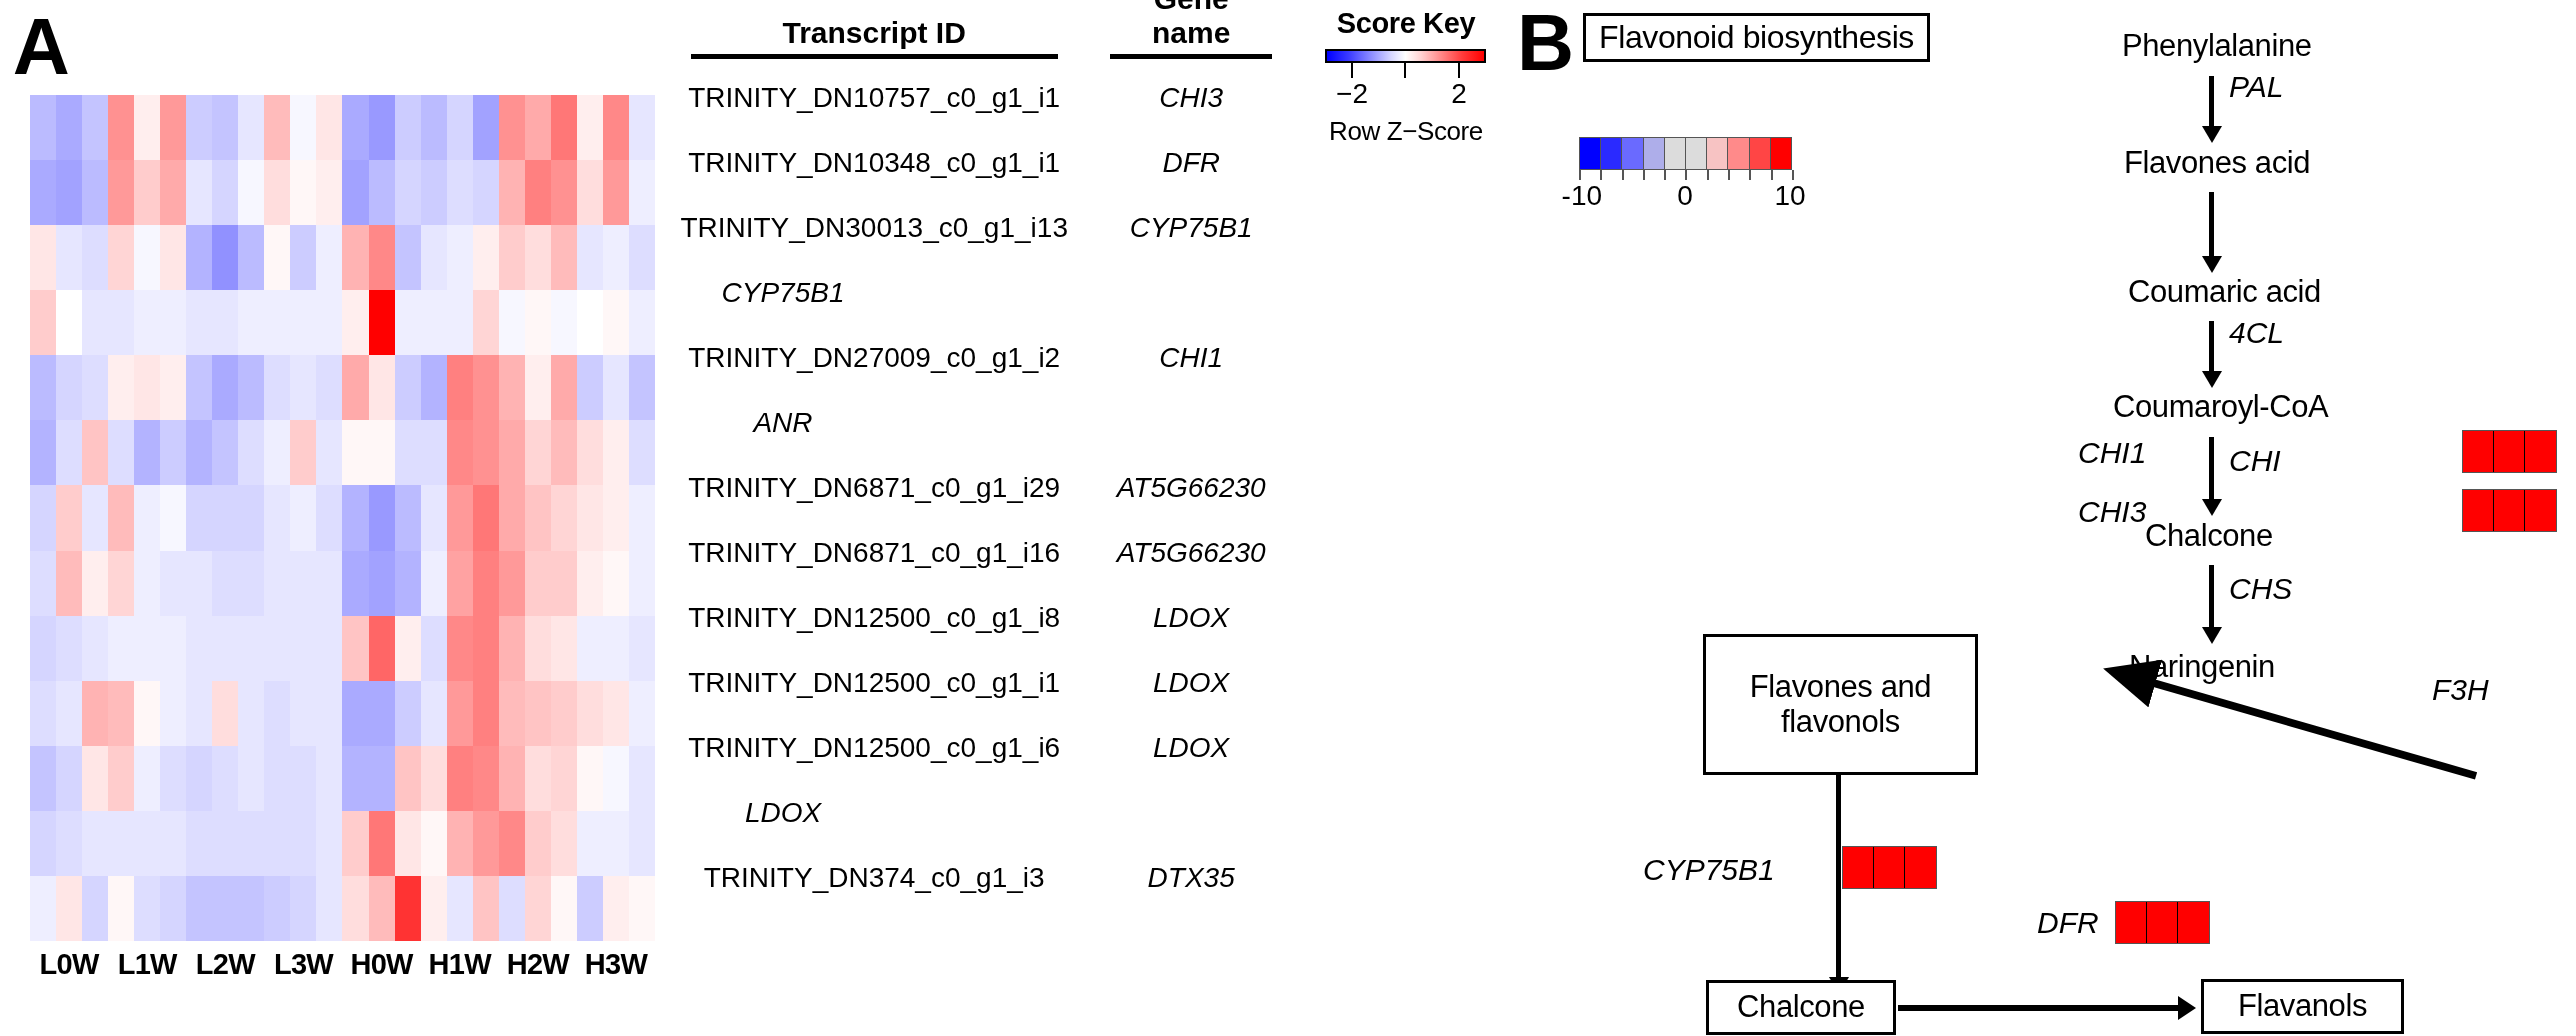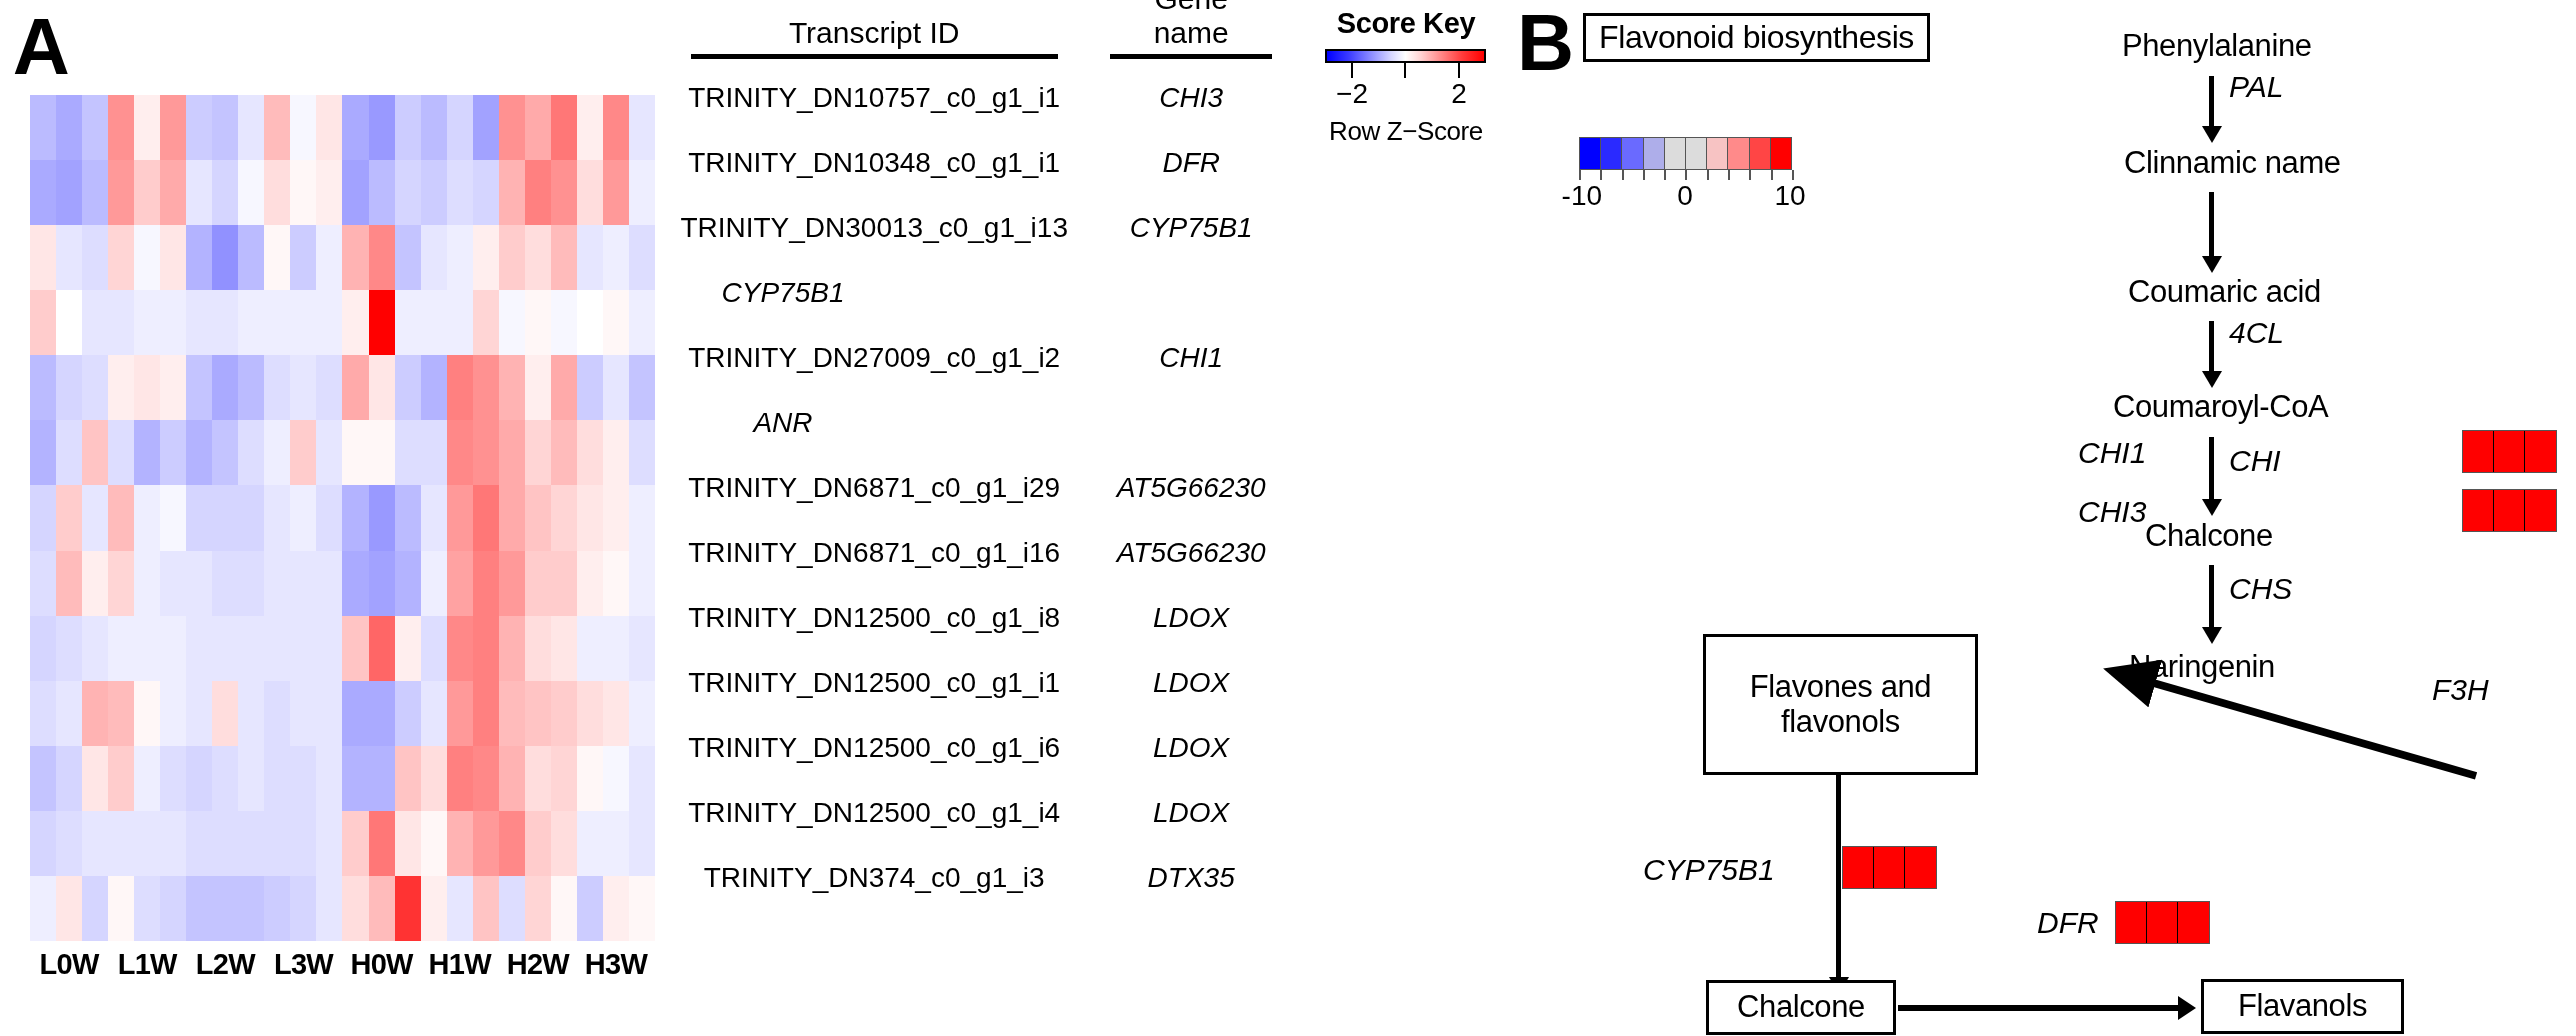--- a/index.html
+++ b/index.html
@@ -77,21 +77,21 @@
     font-family: "Liberation Sans", sans-serif;
   }
   .tt-col-gene {
     width: 226px;
     text-align: center;
     font-size: 28px;
     font-style: italic;
     font-family: "Liberation Sans", sans-serif;
   }
   .tt-head {
-    font-weight: normal;
+    font-weight: bold;
     font-style: normal;
     font-size: 30px;
     padding-bottom: 5.6px;
   }
   .tt-head-underline-id {
     border-bottom: 5px solid #000;
     display: inline-block;
     padding: 0 4.2px 4.2px 4.2px;
     width: 367px;
   }
@@ -636,21 +636,20 @@
       </div>
       <div class="tt-row">
         <div class="tt-col-id">TRINITY_DN12500_c0_g1_i1</div>
         <div class="tt-col-gene">LDOX</div>
       </div>
       <div class="tt-row">
         <div class="tt-col-id">TRINITY_DN12500_c0_g1_i6</div>
         <div class="tt-col-gene">LDOX</div>
       </div>
       <div class="tt-row">
-        <div class="tt-col-id">TRINITY_DN12500_c0_g1_i4</div>
         <div class="tt-col-gene">LDOX</div>
       </div>
       <div class="tt-row">
         <div class="tt-col-id">TRINITY_DN374_c0_g1_i3</div>
         <div class="tt-col-gene">DTX35</div>
       </div>
     </div>
 </div>
 
 <div id="color-key">
@@ -704,21 +703,21 @@
     <span style="left:2.8px;">-10</span>
     <span style="left:106px;">0</span>
     <span style="left:211px;">10</span>
   </div>
 </div>
 
 <div class="pw-node" style="left:2122px; top:28px;">Phenylalanine</div>
 <div class="pw-arrow-v" style="left:2209px; top:76px; height:51px;"></div>
 <div class="pw-enzyme" style="left:2229px; top:70px;">PAL</div>
 
-<div class="pw-node" style="left:2124px; top:145px;">Clinnamic name</div>
+<div class="pw-node" style="left:2124px; top:145px;">Flavones acid</div>
 <div class="pw-arrow-v" style="left:2209px; top:192px; height:65px;"></div>
 
 <div class="pw-node" style="left:2128px; top:274px;">Coumaric acid</div>
 <div class="pw-arrow-v" style="left:2209px; top:321px; height:51px;"></div>
 <div class="pw-enzyme" style="left:2229px; top:316px;">4CL</div>
 
 <div class="pw-node" style="left:2113px; top:389px;">Coumaroyl-CoA</div>
 <div class="pw-arrow-v" style="left:2209px; top:437px; height:63px;"></div>
 <div class="pw-enzyme" style="left:2229px; top:444px;">CHI</div>
 

